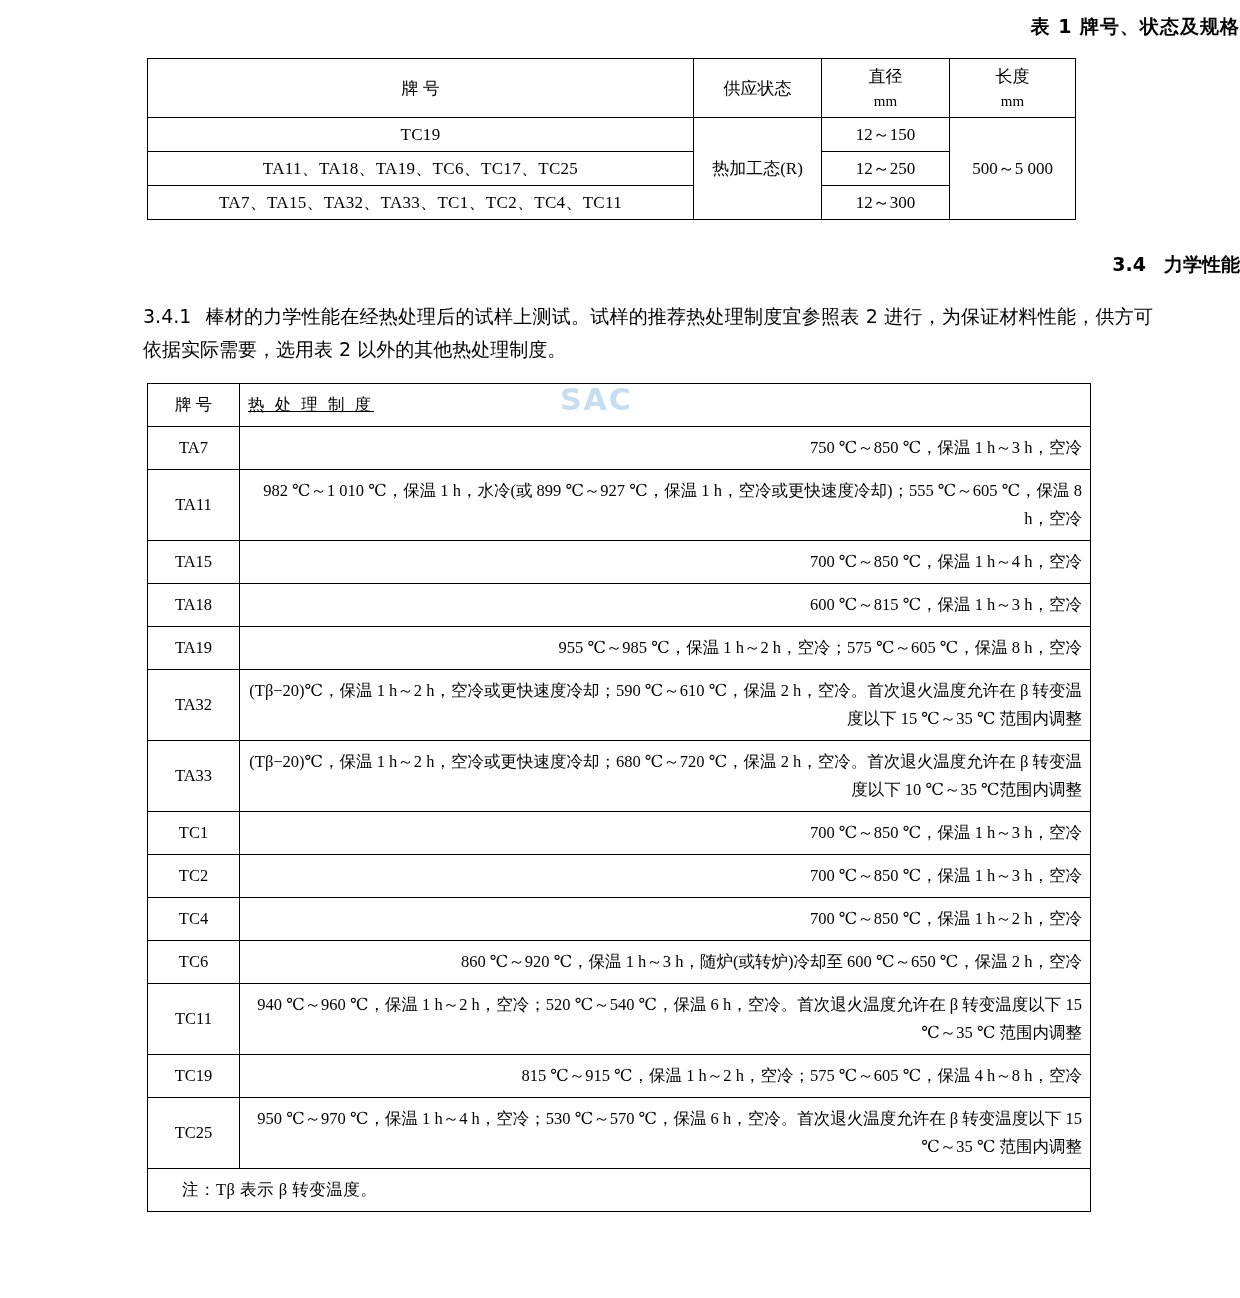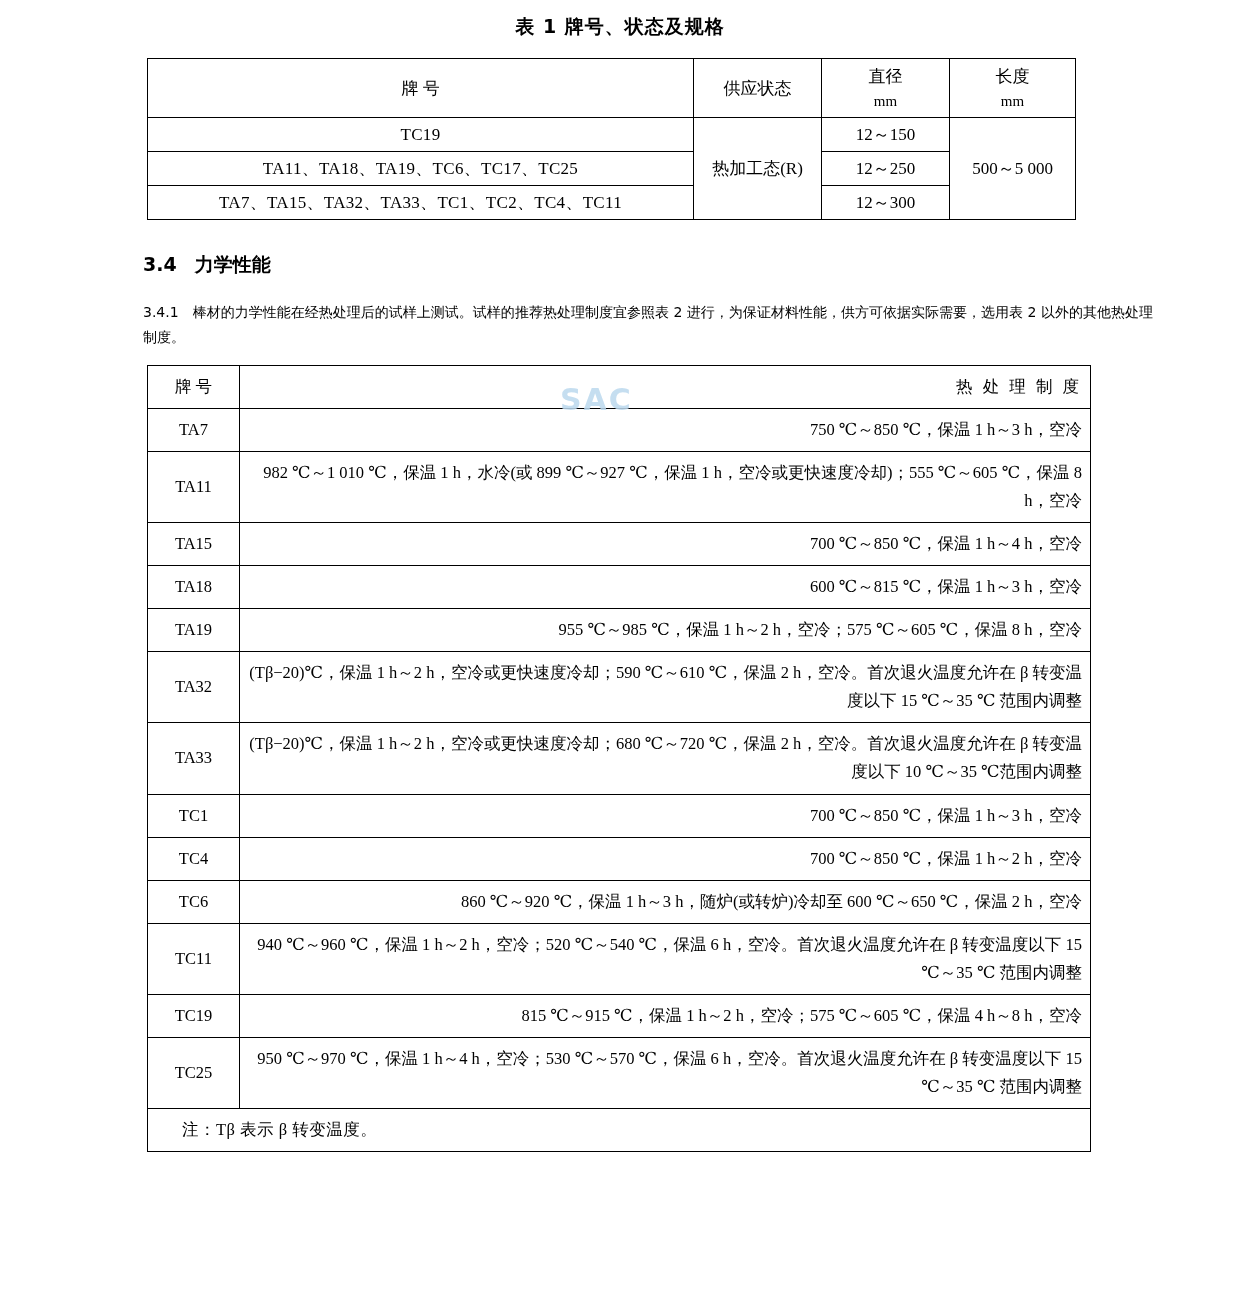--- a/index.html
+++ b/index.html
@@ -21,21 +21,21 @@
     height: 1298px;
     padding: 0;
   }
   .table-caption {
     text-align: center;
     font-family: "DejaVu Sans", "Liberation Sans", sans-serif;
     font-weight: bold;
     font-size: 19px;
     letter-spacing: 1px;
   }
-  .caption1 { margin-top: 14px; }
+  .caption1 { margin-top: 14px; text-align: right; }
   table {
     border-collapse: collapse;
     font-size: 17px;
   }
   .t1 {
     width: 928px;
     margin: 18px 0 0 147px;
     table-layout: fixed;
   }
   .t1 td, .t1 th {
@@ -54,25 +54,26 @@
   }
   .grade-cell {
     font-size: 17px;
     letter-spacing: 0.3px;
   }
   .sec-head {
     margin: 32px 0 0 143px;
     font-family: "DejaVu Sans", "Liberation Sans", sans-serif;
     font-weight: bold;
     font-size: 19px;
+    text-align: right;
   }
   .sec-head .num { margin-right: 18px; }
   .para {
     margin: 22px 87px 0 143px;
-    font-size: 14px;
+    font-size: 19px;
     line-height: 1.75;
     text-align: justify;
     font-family: "DejaVu Sans", "Liberation Sans", sans-serif;
   }
   .para .pnum { margin-right: 14px; }
   .caption2 { margin-top: 22px; }
   .t2 {
     width: 944px;
     margin: 16px 0 0 147px;
     table-layout: fixed;
@@ -82,22 +83,23 @@
     padding: 7px 8px;
     vertical-align: middle;
     font-size: 16.5px;
     line-height: 1.7;
   }
   .t2 .c-grade {
     width: 92px;
     text-align: center;
   }
   .t2 .c-head {
-    text-align: right;
+    text-align: left;
     letter-spacing: 3px;
+    text-decoration: underline;
   }
   .t2 .c-treat {
     text-align: right;
   }
   .t2 .note-row td {
     text-align: left;
     padding-left: 34px;
     letter-spacing: 0.5px;
   }
   .watermark {
@@ -204,20 +206,24 @@
       </tr>
       <tr>
         <td class="c-grade">TA33</td>
         <td class="c-treat">(Tβ−20)℃，保温 1 h～2 h，空冷或更快速度冷却；680 ℃～720 ℃，保温 2 h，空冷。首次退火温度允许在 β 转变温度以下 10 ℃～35 ℃范围内调整</td>
       </tr>
       <tr>
         <td class="c-grade">TC1</td>
         <td class="c-treat">700 ℃～850 ℃，保温 1 h～3 h，空冷</td>
       </tr>
       <tr>
+        <td class="c-grade">TC2</td>
+        <td class="c-treat">700 ℃～850 ℃，保温 1 h～3 h，空冷</td>
+      </tr>
+      <tr>
         <td class="c-grade">TC4</td>
         <td class="c-treat">700 ℃～850 ℃，保温 1 h～2 h，空冷</td>
       </tr>
       <tr>
         <td class="c-grade">TC6</td>
         <td class="c-treat">860 ℃～920 ℃，保温 1 h～3 h，随炉(或转炉)冷却至 600 ℃～650 ℃，保温 2 h，空冷</td>
       </tr>
       <tr>
         <td class="c-grade">TC11</td>
         <td class="c-treat">940 ℃～960 ℃，保温 1 h～2 h，空冷；520 ℃～540 ℃，保温 6 h，空冷。首次退火温度允许在 β 转变温度以下 15 ℃～35 ℃ 范围内调整</td>

